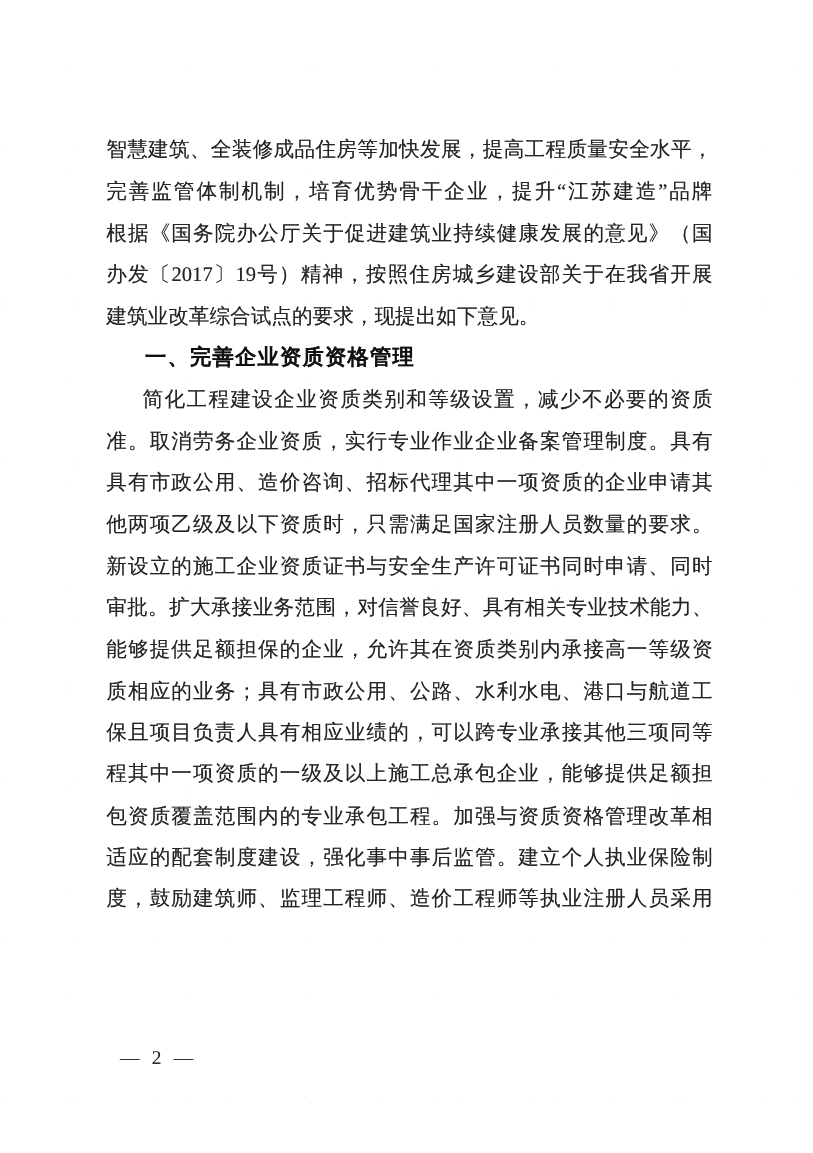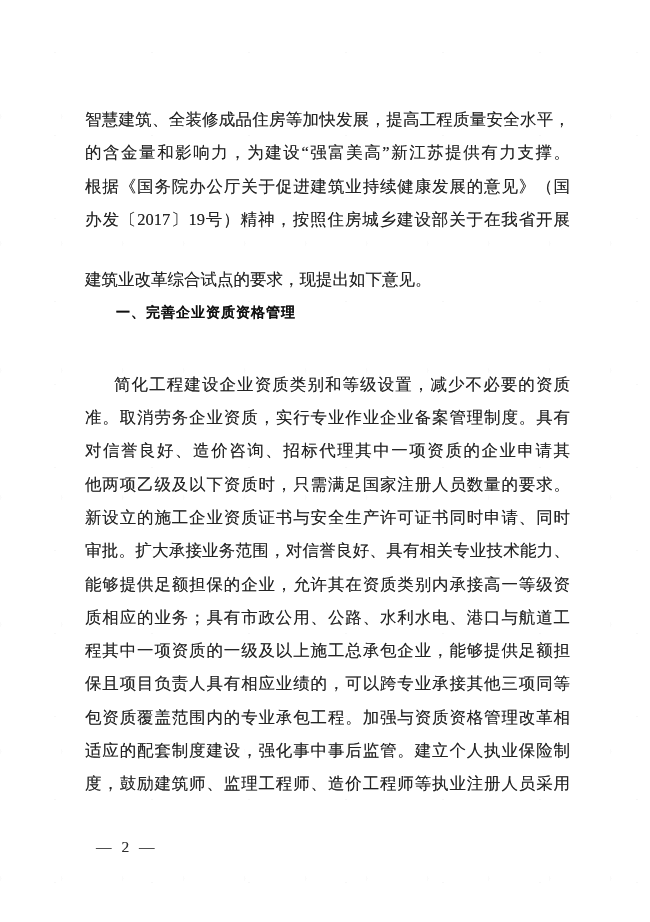--- a/index.html
+++ b/index.html
@@ -36,27 +36,27 @@
     font-size: 16.5px;
     line-height: 33.3px;
     text-shadow: 0 0 0.5px rgba(45,45,45,0.55);
   }
   .line {
     text-align: justify;
     text-justify: inter-character;
     white-space: normal;
   }
   .line.fill { text-align-last: justify; }
-  .line.endline { text-align-last: left; margin-top: 27px; }
-  .line.indent { text-indent: 29px; margin-top: 38px; }
+  .line.endline { text-align-last: left; }
+  .line.indent { text-indent: 29px; }
   .heading {
     margin: 0;
     font-family: "Liberation Sans", "DejaVu Sans", sans-serif;
     font-weight: 700;
-    font-size: 14px;
+    font-size: 17px;
     line-height: 33.3px;
     color: #101010;
     text-indent: 31px;
     letter-spacing: 1px;
     text-shadow: 0 0 0.5px rgba(0,0,0,0.6);
   }
   .page-number {
     position: absolute;
     left: 96px;
     top: 838px;
@@ -66,37 +66,37 @@
     text-shadow: 0 0 0.5px rgba(45,45,45,0.5);
   }
 </style>
 </head>
 <body>
 
 <div class="page">
   <div class="text-block">
 
     <div class="line fill">智慧建筑、全装修成品住房等加快发展，提高工程质量安全水平，</div>
-    <div class="line fill">的含金量和影响力，为建设“强富美高”新江苏提供有力支撑。</div>
+    <div class="line fill">完善监管体制机制，培育优势骨干企业，提升“江苏建造”品牌</div>
     <div class="line fill">根据《国务院办公厅关于促进建筑业持续健康发展的意见》（国</div>
     <div class="line fill">办发〔2017〕19号）精神，按照住房城乡建设部关于在我省开展</div>
     <div class="line endline">建筑业改革综合试点的要求，现提出如下意见。</div>
 
     <h2 class="heading">一、完善企业资质资格管理</h2>
 
     <div class="line fill indent">简化工程建设企业资质类别和等级设置，减少不必要的资质</div>
     <div class="line fill">准。取消劳务企业资质，实行专业作业企业备案管理制度。具有</div>
-    <div class="line fill">对信誉良好、造价咨询、招标代理其中一项资质的企业申请其</div>
+    <div class="line fill">具有市政公用、造价咨询、招标代理其中一项资质的企业申请其</div>
     <div class="line fill">他两项乙级及以下资质时，只需满足国家注册人员数量的要求。</div>
     <div class="line fill">新设立的施工企业资质证书与安全生产许可证书同时申请、同时</div>
     <div class="line fill">审批。扩大承接业务范围，对信誉良好、具有相关专业技术能力、</div>
     <div class="line fill">能够提供足额担保的企业，允许其在资质类别内承接高一等级资</div>
     <div class="line fill">质相应的业务；具有市政公用、公路、水利水电、港口与航道工</div>
+    <div class="line fill">保且项目负责人具有相应业绩的，可以跨专业承接其他三项同等</div>
     <div class="line fill">程其中一项资质的一级及以上施工总承包企业，能够提供足额担</div>
-    <div class="line fill">保且项目负责人具有相应业绩的，可以跨专业承接其他三项同等</div>
     <div class="line fill">包资质覆盖范围内的专业承包工程。加强与资质资格管理改革相</div>
     <div class="line fill">适应的配套制度建设，强化事中事后监管。建立个人执业保险制</div>
     <div class="line fill">度，鼓励建筑师、监理工程师、造价工程师等执业注册人员采用</div>
 
   </div>
 
   <div class="page-number">— 2 —</div>
 </div>
 
 </body></html>

